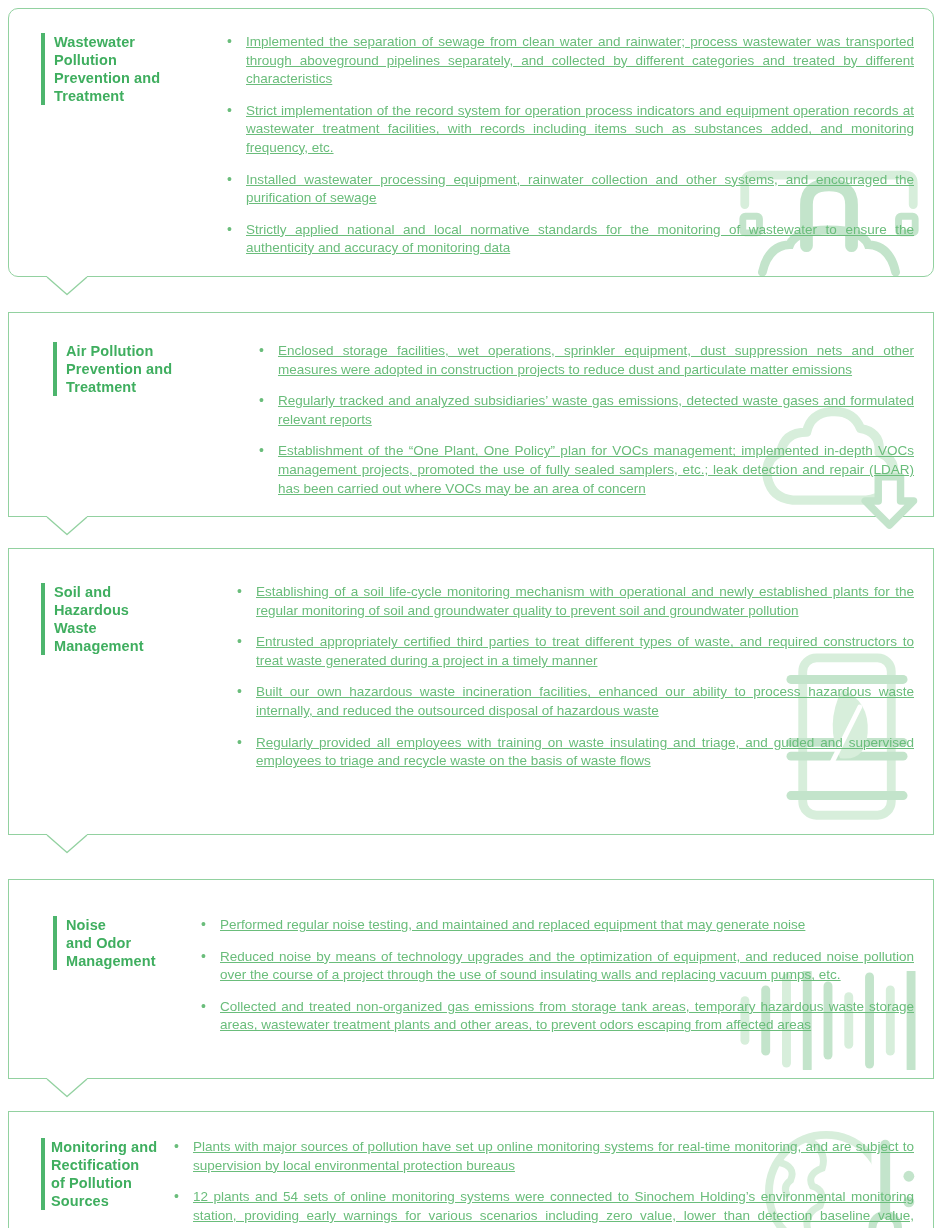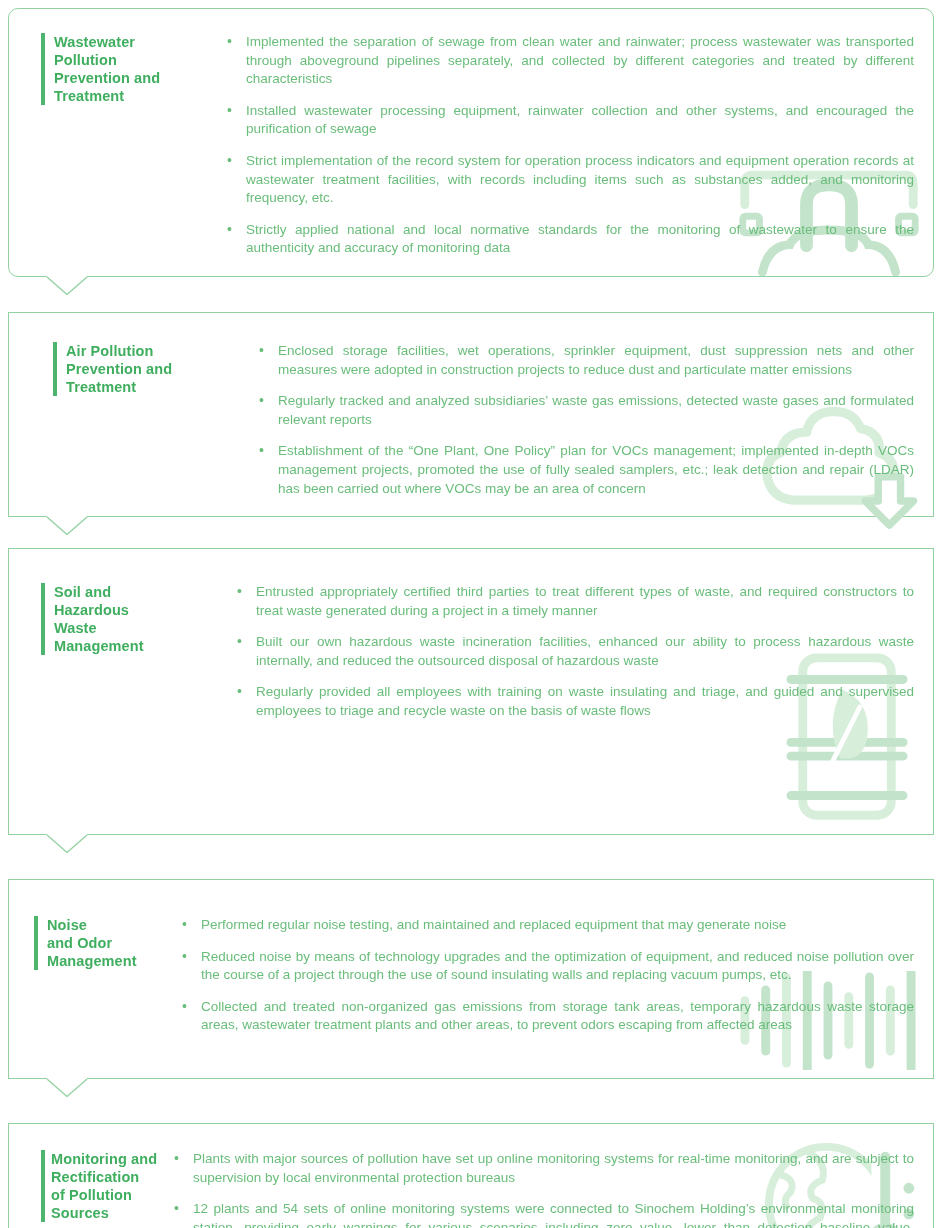--- a/index.html
+++ b/index.html
@@ -13,21 +13,21 @@
   section.box{
     position:relative;
     box-sizing:border-box;
     width:926px;
     border:1px solid #92d1a0;
     background:#ffffff;
   }
   .s1{min-height:254px;margin-bottom:35px;padding:24px 19px 18px 32px;border-radius:10px;}
   .s2{min-height:195px;margin-bottom:31px;padding:29px 19px 18px 44px;}
   .s3{min-height:287px;margin-bottom:44px;padding:34px 19px 18px 32px;}
-  .s4{min-height:200px;margin-bottom:44px;padding:36px 19px 18px 25px;}
+  .s4{min-height:200px;margin-bottom:32px;padding:36px 19px 18px 44px;}
   .s5{min-height:150px;margin-bottom:0;padding:26px 19px 18px 32px;}
 
   .inner{position:relative;z-index:1;display:flex;}
 
   .title{
     flex:0 0 auto;
     border-left:4px solid #4db56d;
     padding-left:9px;
     box-sizing:border-box;
     align-self:flex-start;
@@ -49,20 +49,21 @@
 
   ul.bullets{flex:1 1 auto;list-style:none;margin:0;padding:0;}
   ul.bullets li{
     position:relative;
     padding-left:20px;
     margin:0 0 13px 0;
     color:#6abd7b;
     font-size:13.5px;
     line-height:18.6px;
     text-align:justify;
+    text-decoration:underline;
   }
   ul.bullets li:last-child{margin-bottom:0;}
   ul.bullets li::before{
     content:"\2022";
     position:absolute;
     left:1px;top:-1px;
     color:#6abd7b;
     font-size:14px;
   }
 
@@ -102,22 +103,22 @@
         </div>
     <div class="inner">
       <div class="title">
         <span class="title-text">Wastewater
 Pollution
 Prevention and
 Treatment</span>
       </div>
       <ul class="bullets">
             <li><span>Implemented the separation of sewage from clean water and rainwater; process wastewater was transported through aboveground pipelines separately, and collected by different categories and treated by different characteristics</span></li>
+            <li><span>Strict implementation of the record system for operation process indicators and equipment operation records at wastewater treatment facilities, with records including items such as substances added, and monitoring frequency, etc.</span></li>
             <li><span>Installed wastewater processing equipment, rainwater collection and other systems, and encouraged the purification of sewage</span></li>
-            <li><span>Strict implementation of the record system for operation process indicators and equipment operation records at wastewater treatment facilities, with records including items such as substances added, and monitoring frequency, etc.</span></li>
             <li><span>Strictly applied national and local normative standards for the monitoring of wastewater to ensure the authenticity and accuracy of monitoring data</span></li>
           </ul>
     </div>
     <svg class="chevron" viewBox="0 0 40 20" preserveAspectRatio="none" aria-hidden="true" style="display: block;">
       <rect x="0" y="0" width="40" height="1.5" fill="#ffffff"></rect>
       <path d="M0,1 L20,18.5 L40,1" fill="#ffffff" stroke="#92d1a0" stroke-width="1.3" stroke-linejoin="round"></path>
     </svg>
   </section>
       <section class="box s2">
     <div class="watermark">
@@ -156,20 +157,21 @@
           </svg>
         </div>
     <div class="inner">
       <div class="title">
         <span class="title-text">Soil and
 Hazardous
 Waste
 Management</span>
       </div>
       <ul class="bullets">
+            <li><span>Establishing of a soil life-cycle monitoring mechanism with operational and newly established plants for the regular monitoring of soil and groundwater quality to prevent soil and groundwater pollution</span></li>
             <li><span>Entrusted appropriately certified third parties to treat different types of waste, and required constructors to treat waste generated during a project in a timely manner</span></li>
             <li><span>Built our own hazardous waste incineration facilities, enhanced our ability to process hazardous waste internally, and reduced the outsourced disposal of hazardous waste</span></li>
             <li><span>Regularly provided all employees with training on waste insulating and triage, and guided and supervised employees to triage and recycle waste on the basis of waste flows</span></li>
           </ul>
     </div>
     <svg class="chevron" viewBox="0 0 40 20" preserveAspectRatio="none" aria-hidden="true" style="display: block;">
       <rect x="0" y="0" width="40" height="1.5" fill="#ffffff"></rect>
       <path d="M0,1 L20,18.5 L40,1" fill="#ffffff" stroke="#92d1a0" stroke-width="1.3" stroke-linejoin="round"></path>
     </svg>
   </section>

